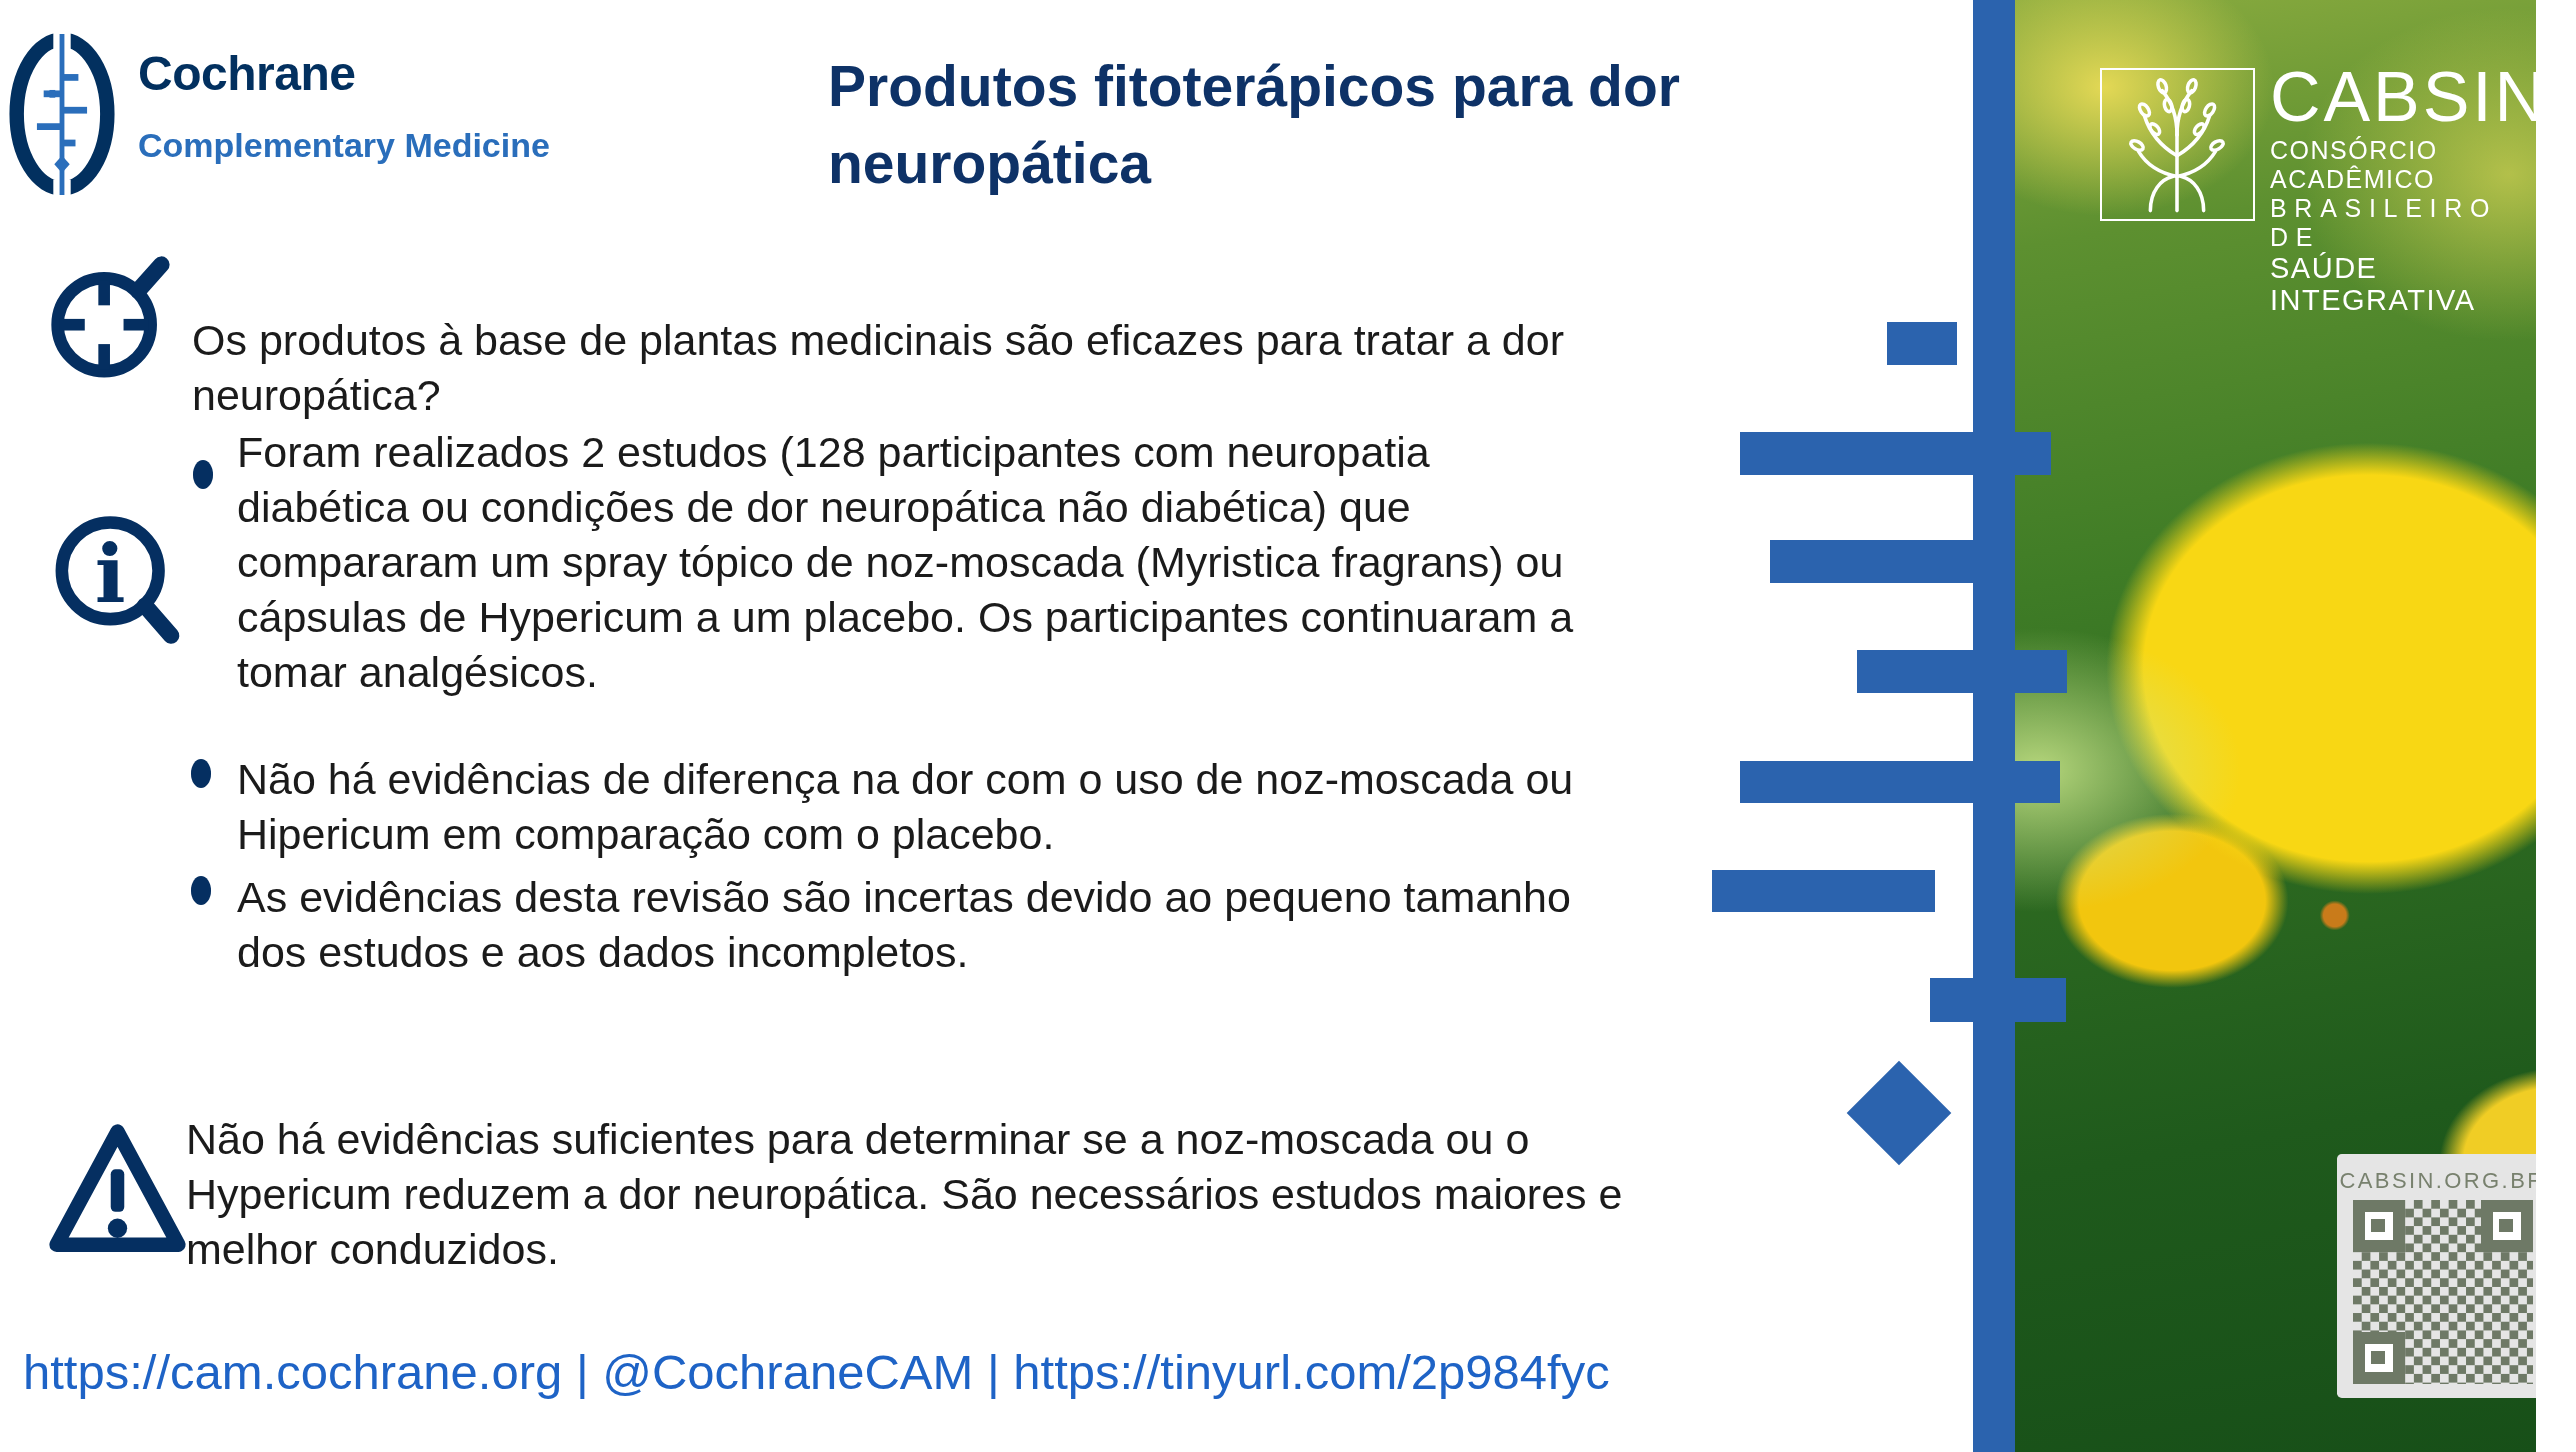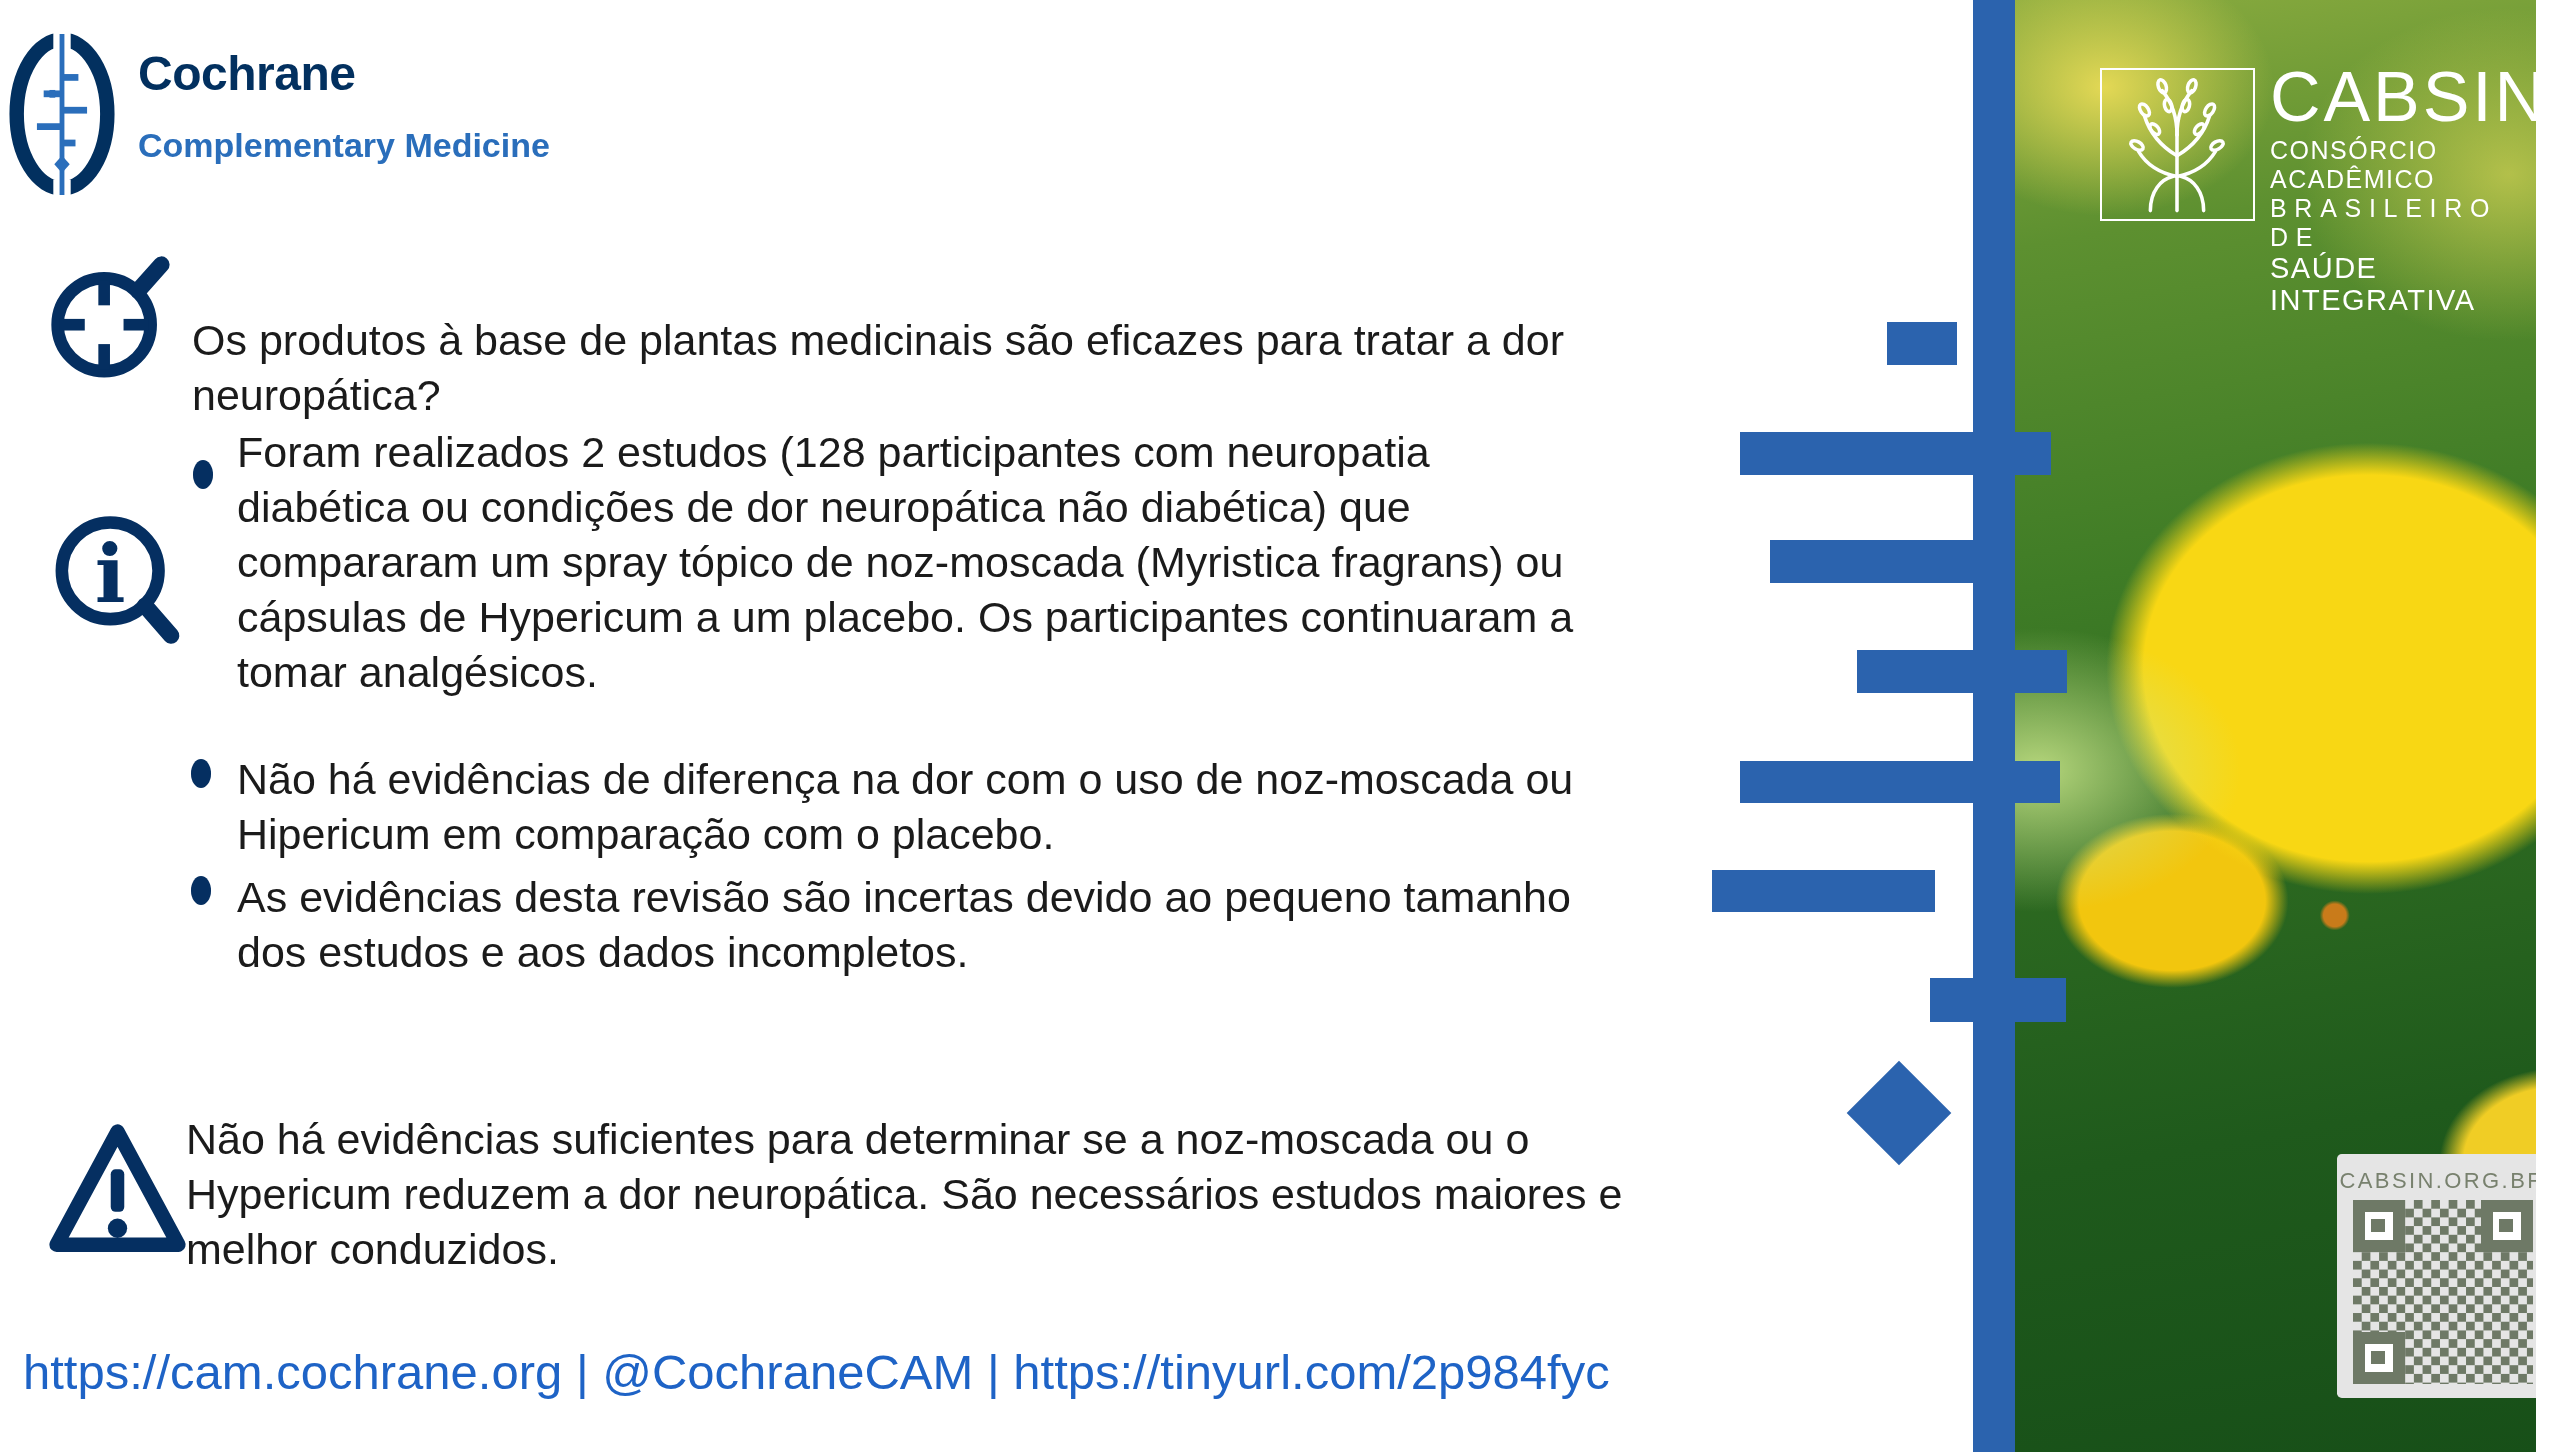--- a/index.html
+++ b/index.html
@@ -87,20 +87,22 @@
       <rect x="43" y="63" width="6" height="8" fill="#2a6ebb"></rect>
       <line x1="56" y1="84" x2="82" y2="84" stroke="#2a6ebb" stroke-width="7"></line>
       <line x1="30" y1="101" x2="56" y2="101" stroke="#2a6ebb" stroke-width="7"></line>
       <line x1="56" y1="118" x2="70" y2="118" stroke="#2a6ebb" stroke-width="7"></line>
       <path d="M56 131 L64 140 L56 149 L48 140 Z" fill="#2a6ebb"></path>
     </svg>
   </span>
   <div class="brand-name">Cochrane</div>
   <div class="brand-unit">Complementary Medicine</div>
 
+  <div class="page-title">Produtos fitoterápicos para dor
+neuropática</div>
 
   <span class="icon" style="left:46px;top:250px;">
     <svg width="126" height="131" viewBox="0 0 130 135">
       <circle cx="60" cy="77" r="48" fill="none" stroke="#052f61" stroke-width="13"></circle>
       <line x1="60" y1="31" x2="60" y2="57" stroke="#052f61" stroke-width="12"></line>
       <line x1="60" y1="97" x2="60" y2="123" stroke="#052f61" stroke-width="12"></line>
       <line x1="14" y1="77" x2="40" y2="77" stroke="#052f61" stroke-width="12"></line>
       <line x1="80" y1="77" x2="106" y2="77" stroke="#052f61" stroke-width="12"></line>
       <line x1="95" y1="42" x2="119" y2="15" stroke="#052f61" stroke-width="17" stroke-linecap="round"></line>
     </svg>

